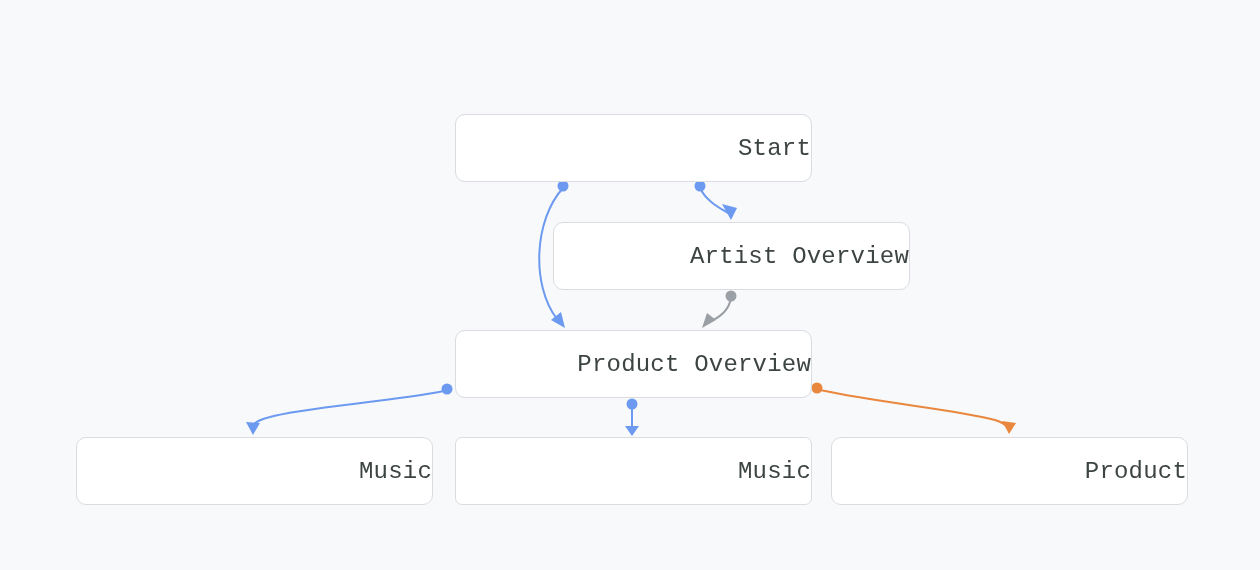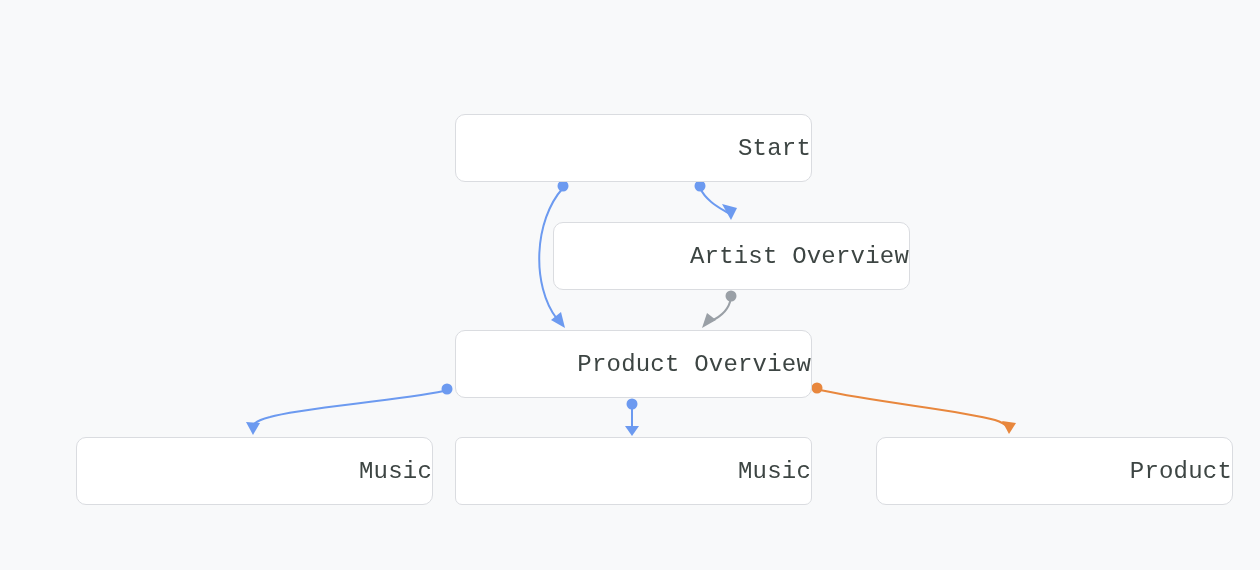--- a/index.html
+++ b/index.html
@@ -30,21 +30,21 @@
     font-size:24px;
     font-weight:500;
     letter-spacing:.2px;
     color:var(--node-text,#3d4543);
   }
   #node-start{left:455px;top:114px;}
   #node-artist-overview{left:553px;top:222px;}
   #node-product-overview{left:455px;top:330px;padding-left:48px;}
   #node-shirts{left:76px;top:437px;}
   #node-music{left:455px;top:437px;border-radius:7px;}
-  #node-product{left:831px;top:437px;margin-left:45px;}
+  #node-product{left:831px;top:437px;}
   .edge-path{fill:none;stroke-width:2;stroke-linecap:round;}
 </style>
 </head>
 <body>
 
 <div class="canvas">
 
   <svg class="edges" viewBox="0 0 1260 570">
 
     <g>

